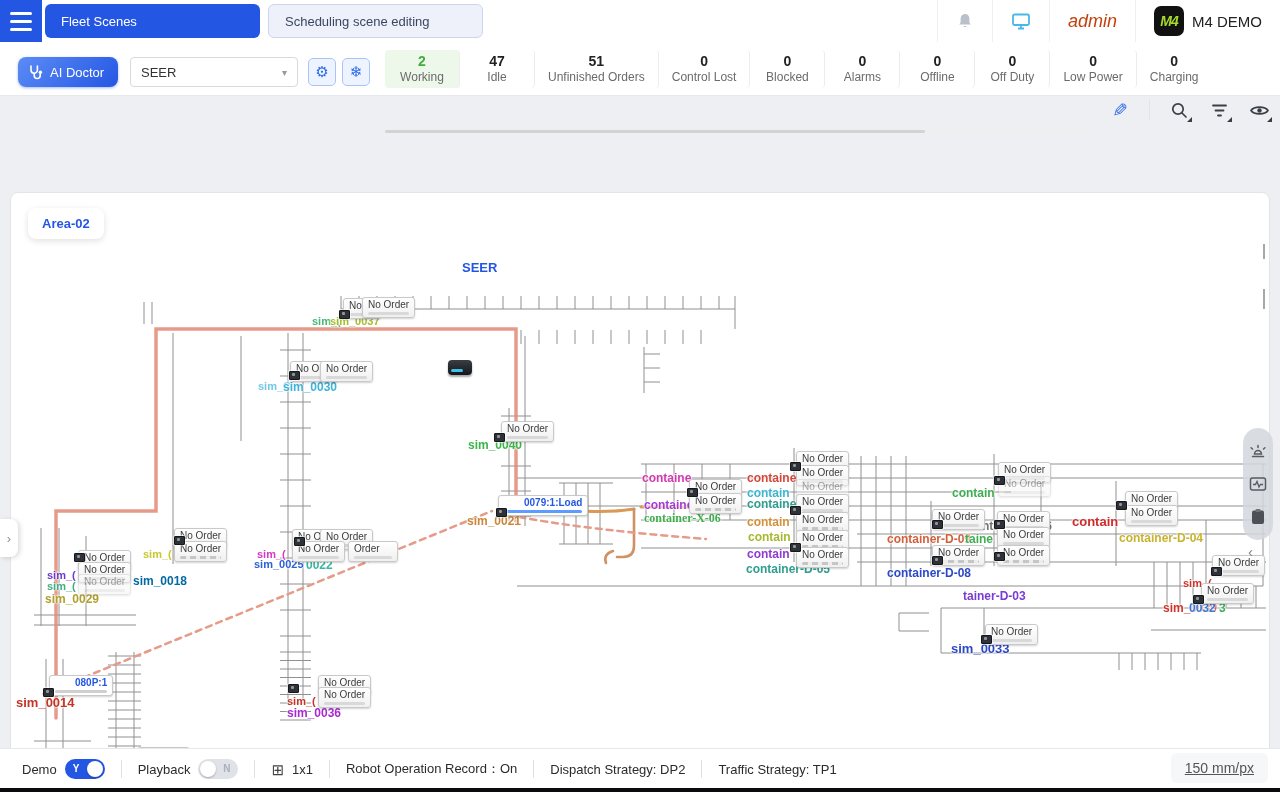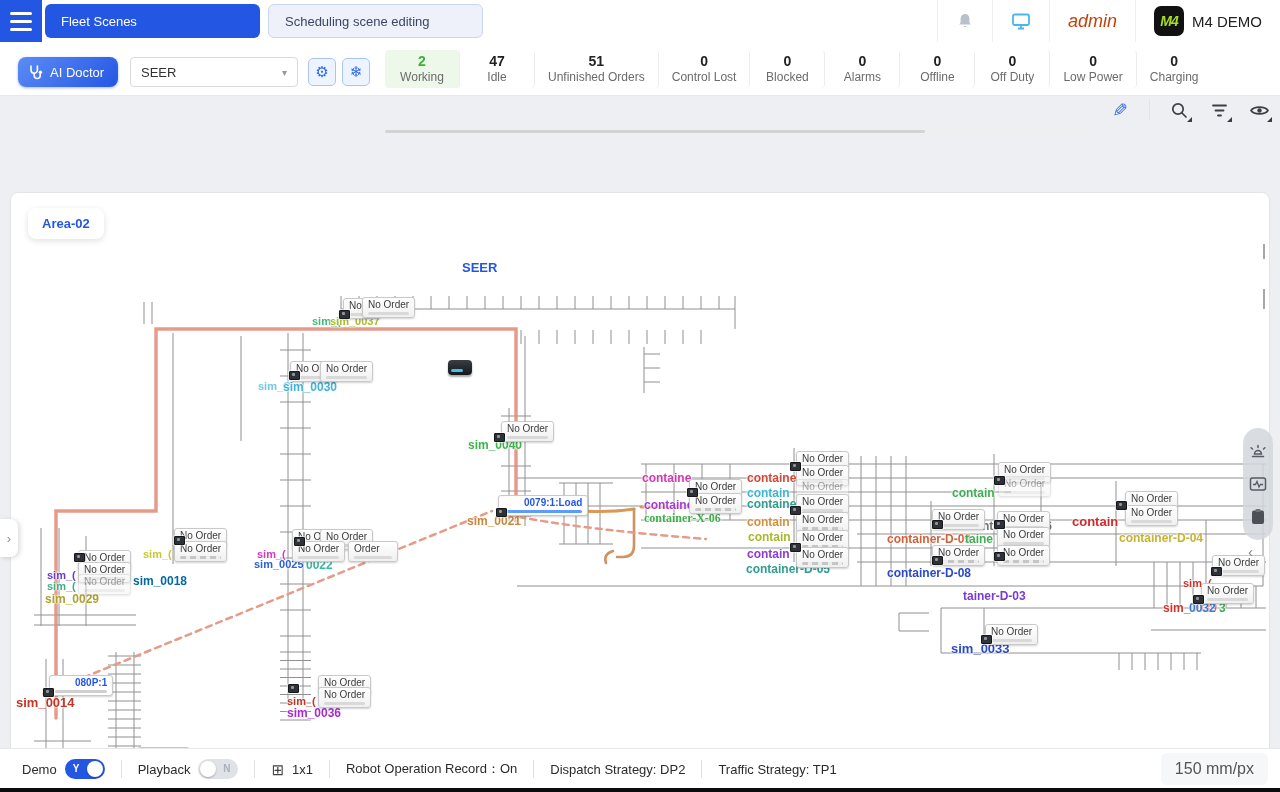--- a/index.html
+++ b/index.html
@@ -75,21 +75,21 @@
   .toggle{position:relative;width:40px;height:20px;border-radius:10px;cursor:pointer;}
   .toggle.on{background:#2456e4;}
   .toggle.off{background:#dfe2e7;}
   .toggle .knob{position:absolute;top:2px;width:16px;height:16px;border-radius:50%;background:#fff;box-shadow:0 1px 2px rgba(0,0,0,.25);}
   .toggle.on .knob{right:2px;}
   .toggle.off .knob{left:2px;}
   .toggle .t-lab{position:absolute;top:3px;font-size:10px;font-weight:bold;line-height:14px;}
   .toggle.on .t-lab{left:8px;color:#fff;}
   .toggle.off .t-lab{right:8px;color:#aab0b8;}
   .grid-glyph{font-size:15px;color:#444;line-height:1;}
-  .scale-box{position:absolute;right:12px;top:753px;background:#f6f7f9;border-radius:6px;padding:7px 14px;font-size:16px;color:#555;z-index:31;}
+  .scale-box{position:absolute;right:12px;top:753px;background:#f6f7f9;border-radius:6px;padding:7px 14px;font-size:14px;color:#555;z-index:31;text-decoration:underline;}
   .bottom-strip{position:absolute;left:0;top:788px;width:1280px;height:4px;background:#0b0b0d;z-index:40;}
 </style>
 </head>
 <body>
 
 <div id="app">
 
   <div class="header">
     <div class="hamburger">
         <i></i>

